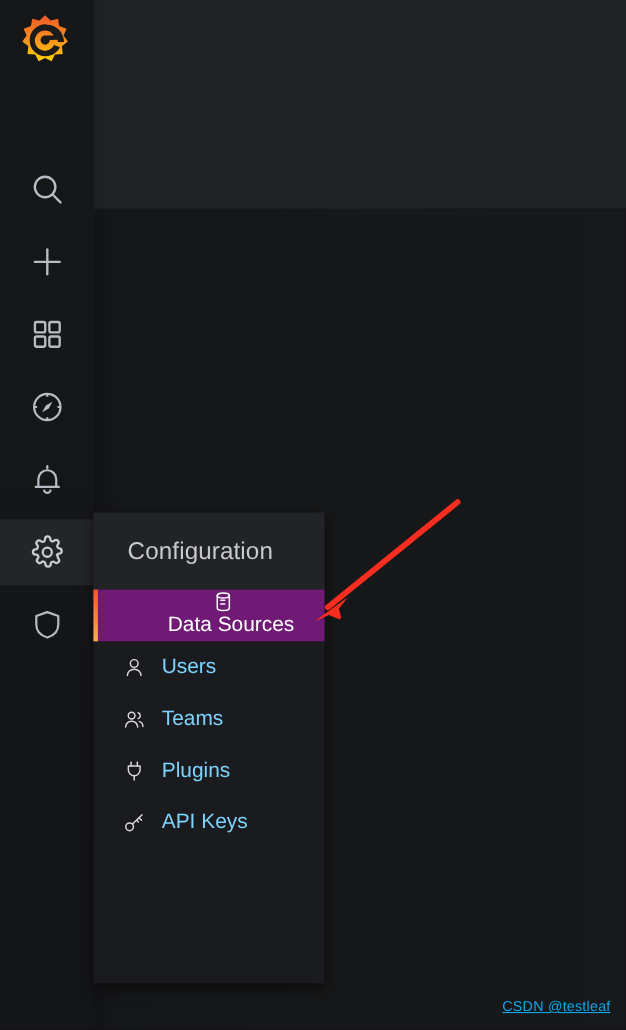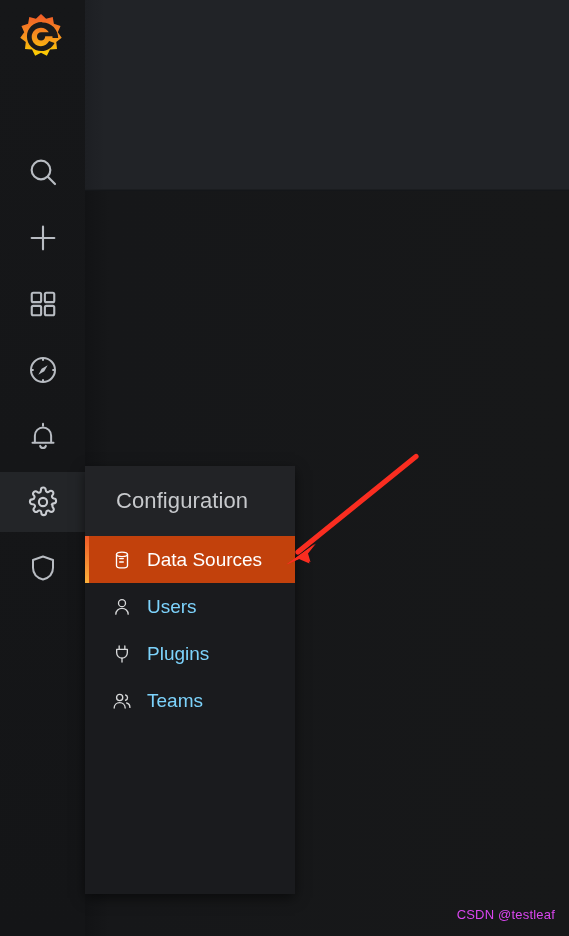--- a/index.html
+++ b/index.html
@@ -132,21 +132,22 @@
   .menu-item {
     position: relative;
     display: flex;
     align-items: center;
     height: 47px;
     padding-left: 26px;
     cursor: pointer;
   }
 
   .menu-item.selected {
-    background: #c2410c;
+    background: #701a75;
+    flex-direction: column;
   }
 
   .menu-item.selected::before {
     content: "";
     position: absolute;
     left: 0;
     top: 0;
     bottom: 0;
     width: 4px;
     background: linear-gradient(180deg, #f05a28 0%, #fbb03b 100%);
@@ -183,23 +184,24 @@
     z-index: 40;
     pointer-events: none;
   }
 
   
   .watermark {
     position: absolute;
     right: 14px;
     bottom: 14px;
     font-size: 13px;
-    color: #d946ef;
+    color: #0ea5e9;
     z-index: 30;
     letter-spacing: 0.2px;
+    text-decoration: underline;
   }
 </style>
 </head>
 <body>
 
 <div id="app">
 
   <div class="content-area">
     <div class="topbar"></div>
     <div class="content-body"></div>
@@ -318,43 +320,54 @@
           <svg width="20" height="20" viewBox="0 0 24 24" fill="none" stroke="#d8d9da" stroke-width="1.6" stroke-linecap="round">
             <circle cx="12" cy="7.4" r="4.2"></circle>
             <path d="M4.6 20.6 c0-4.1 3.3-7 7.4-7 s7.4 2.9 7.4 7"></path>
           </svg>
         </span>
         <span class="menu-label">Users</span>
       </div>
 
       <div class="menu-item">
         <span class="menu-icon">
+          <svg width="20" height="20" viewBox="0 0 24 24" fill="none" stroke="#d8d9da" stroke-width="1.6" stroke-linecap="round">
+            <circle cx="9.2" cy="7.8" r="3.7"></circle>
+            <path d="M2.6 20.4 c0-3.7 2.9-6.4 6.6-6.4 s6.6 2.7 6.6 6.4"></path>
+            <path d="M16.3 4.8 a3.3 3.3 0 0 1 0 6.3"></path>
+            <path d="M17.6 14.4 c2.4 0.6 3.9 2.7 3.9 5.3"></path>
+          </svg>
+        </span>
+        <span class="menu-label">Teams</span>
+      </div>
+
+      <div class="menu-item">
+        <span class="menu-icon">
           <svg width="20" height="20" viewBox="0 0 24 24" fill="none" stroke="#d8d9da" stroke-width="1.6" stroke-linecap="round" stroke-linejoin="round">
             <line x1="8.6" y1="2.4" x2="8.6" y2="6.4"></line>
             <line x1="15.4" y1="2.4" x2="15.4" y2="6.4"></line>
             <path d="M5.6 6.4 h12.8 v4.2 a6.4 6.4 0 0 1-12.8 0 Z"></path>
             <line x1="12" y1="17" x2="12" y2="21.6"></line>
           </svg>
         </span>
         <span class="menu-label">Plugins</span>
       </div>
 
+
       <div class="menu-item">
         <span class="menu-icon">
           <svg width="20" height="20" viewBox="0 0 24 24" fill="none" stroke="#d8d9da" stroke-width="1.6" stroke-linecap="round">
-            <circle cx="9.2" cy="7.8" r="3.7"></circle>
-            <path d="M2.6 20.4 c0-3.7 2.9-6.4 6.6-6.4 s6.6 2.7 6.6 6.4"></path>
-            <path d="M16.3 4.8 a3.3 3.3 0 0 1 0 6.3"></path>
-            <path d="M17.6 14.4 c2.4 0.6 3.9 2.7 3.9 5.3"></path>
-          </svg>
-        </span>
-        <span class="menu-label">Teams</span>
-      </div>
-
-
+            <circle cx="7" cy="16.4" r="4.2"></circle>
+            <line x1="10.2" y1="13.4" x2="20.6" y2="3.2"></line>
+            <line x1="17.2" y1="6.6" x2="19.8" y2="9.2"></line>
+            <line x1="14.6" y1="9.2" x2="16.6" y2="11.2"></line>
+          </svg>
+        </span>
+        <span class="menu-label">API Keys</span>
+      </div>
 
     </div>
   </div>
 
   <div class="annotation-arrow">
     <svg width="170" height="145" viewBox="0 0 170 145" xmlns="http://www.w3.org/2000/svg">
       <g fill="#fa2d20" stroke="none">
         <path d="M146.5 15.5 L30.5 108.5 L24.0 115.5 L33.5 107.0 Z"></path>
         <path d="M16.5 124.5 L46.0 103.5 L38.0 113.5 L40.5 122.0 L30.0 118.5 Z"></path>
       </g>

